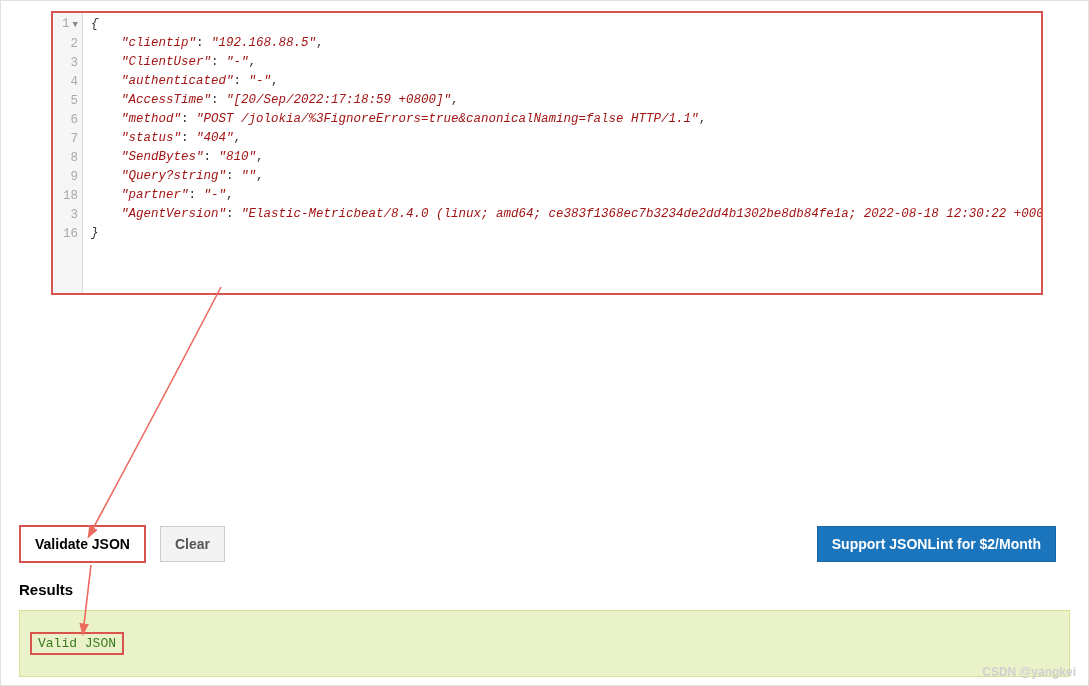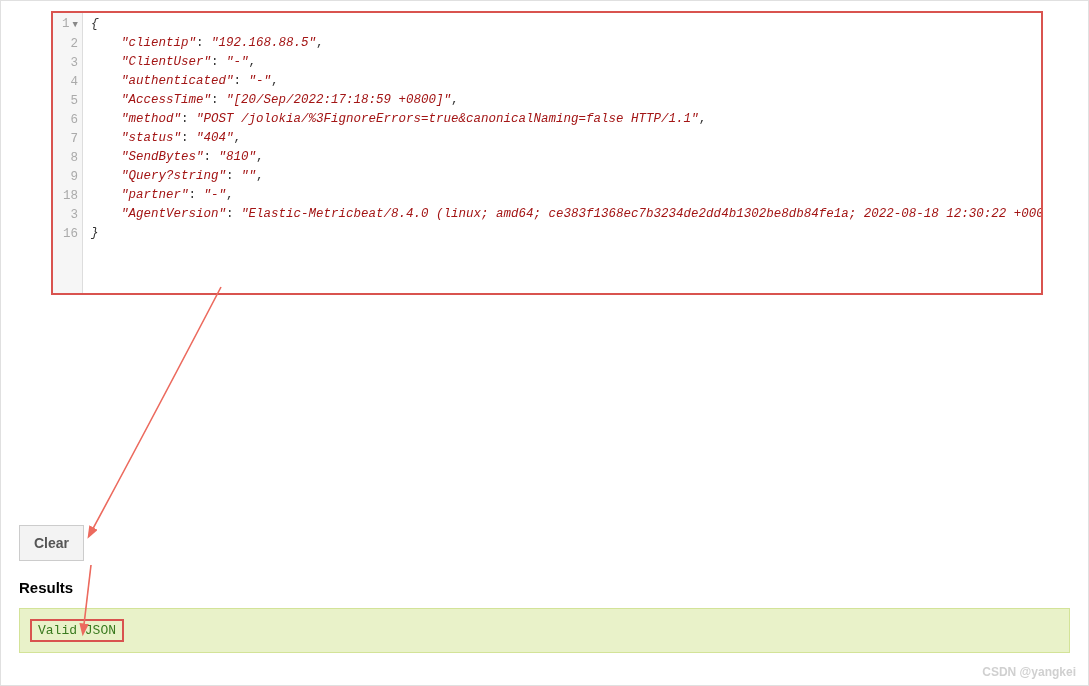--- a/index.html
+++ b/index.html
@@ -81,21 +81,21 @@
 
   .results-title {
     font-size: 15px;
     font-weight: 700;
     margin: 18px 0 12px 8px;
   }
   .results-box {
     margin: 0 8px;
     background: #e9f2c9;
     border: 1px solid #d3e398;
-    padding: 10px 10px;
+    padding: 21px 10px;
   }
   .valid-json {
     display: inline-block;
     border: 2px solid #d9534f;
     padding: 2px 6px;
     font-family: "Courier New", monospace;
     font-size: 13px;
     color: #3a7a1f;
   }
 
@@ -130,21 +130,23 @@
       <div>8</div>
       <div>9</div>
       <div>18</div>
       <div>3</div>
       <div>16</div>
     </div>
   <div class="code"><div><span class="brace">{</span></div><div><span class="indent"></span><span class="key">"clientip"</span><span class="colon">: </span><span class="str">"192.168.88.5"</span><span class="colon">,</span></div><div><span class="indent"></span><span class="key">"ClientUser"</span><span class="colon">: </span><span class="str">"-"</span><span class="colon">,</span></div><div><span class="indent"></span><span class="key">"authenticated"</span><span class="colon">: </span><span class="str">"-"</span><span class="colon">,</span></div><div><span class="indent"></span><span class="key">"AccessTime"</span><span class="colon">: </span><span class="str">"[20/Sep/2022:17:18:59 +0800]"</span><span class="colon">,</span></div><div><span class="indent"></span><span class="key">"method"</span><span class="colon">: </span><span class="str">"POST /jolokia/%3FignoreErrors=true&amp;canonicalNaming=false HTTP/1.1"</span><span class="colon">,</span></div><div><span class="indent"></span><span class="key">"status"</span><span class="colon">: </span><span class="str">"404"</span><span class="colon">,</span></div><div><span class="indent"></span><span class="key">"SendBytes"</span><span class="colon">: </span><span class="str">"810"</span><span class="colon">,</span></div><div><span class="indent"></span><span class="key">"Query?string"</span><span class="colon">: </span><span class="str">""</span><span class="colon">,</span></div><div><span class="indent"></span><span class="key">"partner"</span><span class="colon">: </span><span class="str">"-"</span><span class="colon">,</span></div><div><span class="indent"></span><span class="key">"AgentVersion"</span><span class="colon">: </span><span class="str">"Elastic-Metricbeat/8.4.0 (linux; amd64; ce383f1368ec7b3234de2dd4b1302be8db84fe1a; 2022-08-18 12:30:22 +0000 UTC)"</span></div><div><span class="brace">}</span></div></div>
 </div>
 
 <div class="button-row">
+  <button class="btn btn-validate">Validate JSON</button>
   <button class="btn btn-clear">Clear</button>
+  <button class="btn btn-support">Support JSONLint for $2/Month</button>
 </div>
 
 <div class="results-title">Results</div>
 <div class="results-box">
   <span class="valid-json">Valid JSON</span>
 </div>
 
 <div class="watermark">CSDN @yangkei</div>
 
 <svg class="arrow" style="left:60px; top:280px; width:170px; height:265px;">

